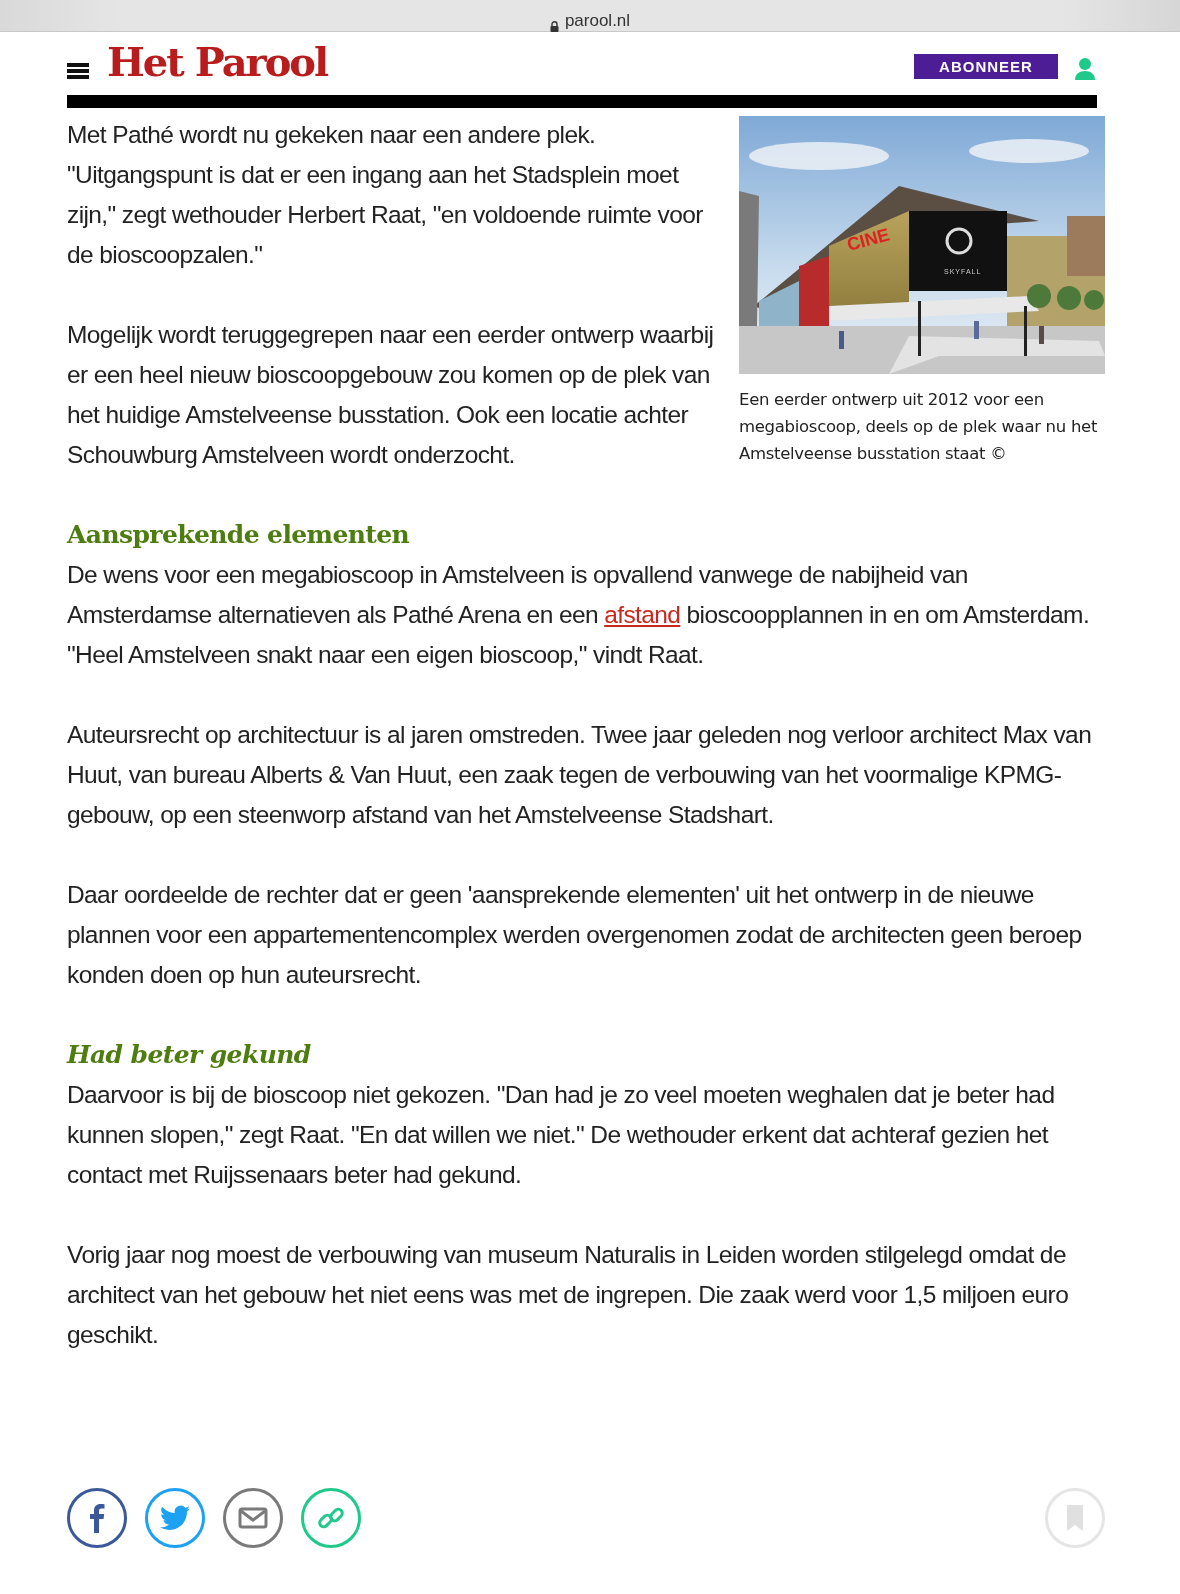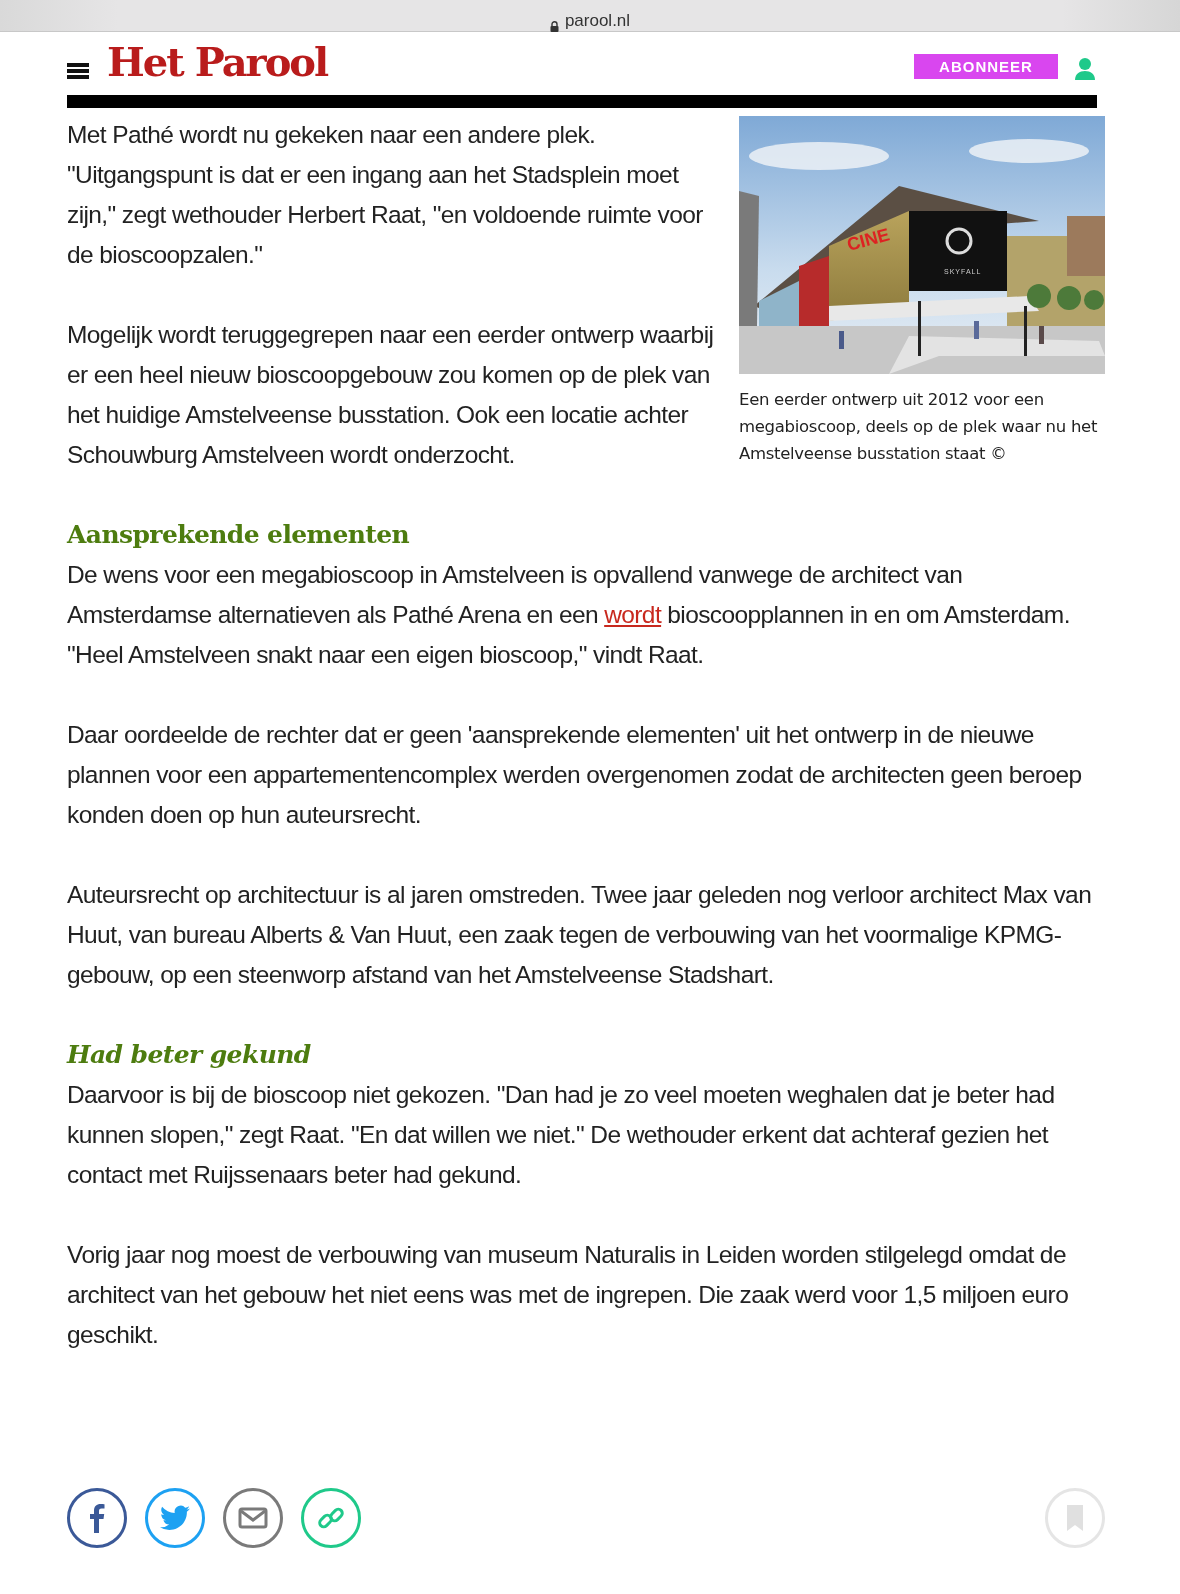--- a/index.html
+++ b/index.html
@@ -18,21 +18,21 @@
   .masthead { position: absolute; left: 67px; top: 40px; width: 1030px; height: 56px; }
   .hamburger { position: absolute; left: 0; top: 23px; width: 22px; height: 16px; cursor: pointer; }
   .hamburger span { display: block; height: 4px; background: #111; margin-bottom: 2px; }
   .logo {
     position: absolute; left: 40px; top: 0px;
     font-family: "DejaVu Serif", serif; font-weight: bold; font-size: 40px;
     letter-spacing: -2px; color: #b91c1c; line-height: 44px;
   }
   .subscribe-btn {
     position: absolute; left: 847px; top: 14px; width: 144px; height: 25px;
-    background: #d946ef; color: #fff; border: none;
+    background: #4c1d95; color: #fff; border: none;
     font-family: "Liberation Sans", sans-serif; font-weight: bold; font-size: 15px;
     letter-spacing: 1px; display: flex; align-items: center; justify-content: center; cursor: pointer;
   }
   .user-icon { position: absolute; left: 1007px; top: 17px; width: 22px; height: 24px; cursor: pointer; }
 
   .black-bar { position: absolute; left: 67px; top: 95px; width: 1030px; height: 13px; background: #000; }
 
   .article { position: absolute; left: 67px; top: 115px; width: 1040px; }
   .p { font-family: Liberation Sans, sans-serif; font-size: 24.5px; line-height: 40px; color: #222; letter-spacing: -0.6px; }
   .narrow { width: 650px; }
@@ -137,23 +137,23 @@
     </svg>
   </div>
   <div class="caption">Een eerder ontwerp uit 2012 voor een megabioscoop, deels op de plek waar nu het Amstelveense busstation staat ©</div>
 </div>
 
 <div class="article">
   <p class="p narrow">Met Pathé wordt nu gekeken naar een andere plek. "Uitgangspunt is dat er een ingang aan het Stadsplein moet zijn," zegt wethouder Herbert Raat, "en voldoende ruimte voor de bioscoopzalen."</p>
   <p class="p narrow" style="margin-top:40px;">Mogelijk wordt teruggegrepen naar een eerder ontwerp waarbij er een heel nieuw bioscoopgebouw zou komen op de plek van het huidige Amstelveense busstation. Ook een locatie achter Schouwburg Amstelveen wordt onderzocht.</p>
 
   <h2 class="h2" style="margin-top:40px;">Aansprekende elementen</h2>
-  <p class="p"><span>De wens voor een megabioscoop in Amstelveen is opvallend vanwege de architect van Amsterdamse alternatieven als Pathé Arena en een </span><a class="link">wordt</a><span> bioscoopplannen in en om Amsterdam. "Heel Amstelveen snakt naar een eigen bioscoop," vindt Raat.</span></p>
+  <p class="p"><span>De wens voor een megabioscoop in Amstelveen is opvallend vanwege de nabijheid van Amsterdamse alternatieven als Pathé Arena en een </span><a class="link">afstand</a><span> bioscoopplannen in en om Amsterdam. "Heel Amstelveen snakt naar een eigen bioscoop," vindt Raat.</span></p>
+  <p class="p" style="margin-top:40px;">Auteursrecht op architectuur is al jaren omstreden. Twee jaar geleden nog verloor architect Max van Huut, van bureau Alberts &amp; Van Huut, een zaak tegen de verbouwing van het voormalige KPMG-gebouw, op een steenworp afstand van het Amstelveense Stadshart.</p>
   <p class="p" style="margin-top:40px;">Daar oordeelde de rechter dat er geen 'aansprekende elementen' uit het ontwerp in de nieuwe plannen voor een appartementencomplex werden overgenomen zodat de architecten geen beroep konden doen op hun auteursrecht.</p>
-  <p class="p" style="margin-top:40px;">Auteursrecht op architectuur is al jaren omstreden. Twee jaar geleden nog verloor architect Max van Huut, van bureau Alberts &amp; Van Huut, een zaak tegen de verbouwing van het voormalige KPMG-gebouw, op een steenworp afstand van het Amstelveense Stadshart.</p>
 
   <h2 class="h2" style="margin-top:40px;font-style:italic;">Had beter gekund</h2>
   <p class="p">Daarvoor is bij de bioscoop niet gekozen. "Dan had je zo veel moeten weghalen dat je beter had kunnen  slopen," zegt Raat. "En dat willen we niet." De wethouder erkent dat achteraf gezien het contact met Ruijssenaars beter had gekund.</p>
   <p class="p" style="margin-top:40px;">Vorig jaar nog moest de verbouwing van museum Naturalis in Leiden worden stilgelegd omdat de architect van het gebouw het niet eens was met de ingrepen. Die zaak werd voor 1,5 miljoen euro geschikt.</p>
 </div>
 
 <div class="share">
   <div class="share-btn" style="border-color:#3b5998;">
     <svg width="16" height="30" viewBox="0 0 16 30">
       <path d="M10 30V16h4.5l.7-5H10V8c0-1.5.5-2.5 2.6-2.5H15.5V1.2C15 1.1 13.3 1 11.5 1 7.7 1 5 3.3 5 7.6V11H1v5h4v14z" fill="#3b5998"></path>

